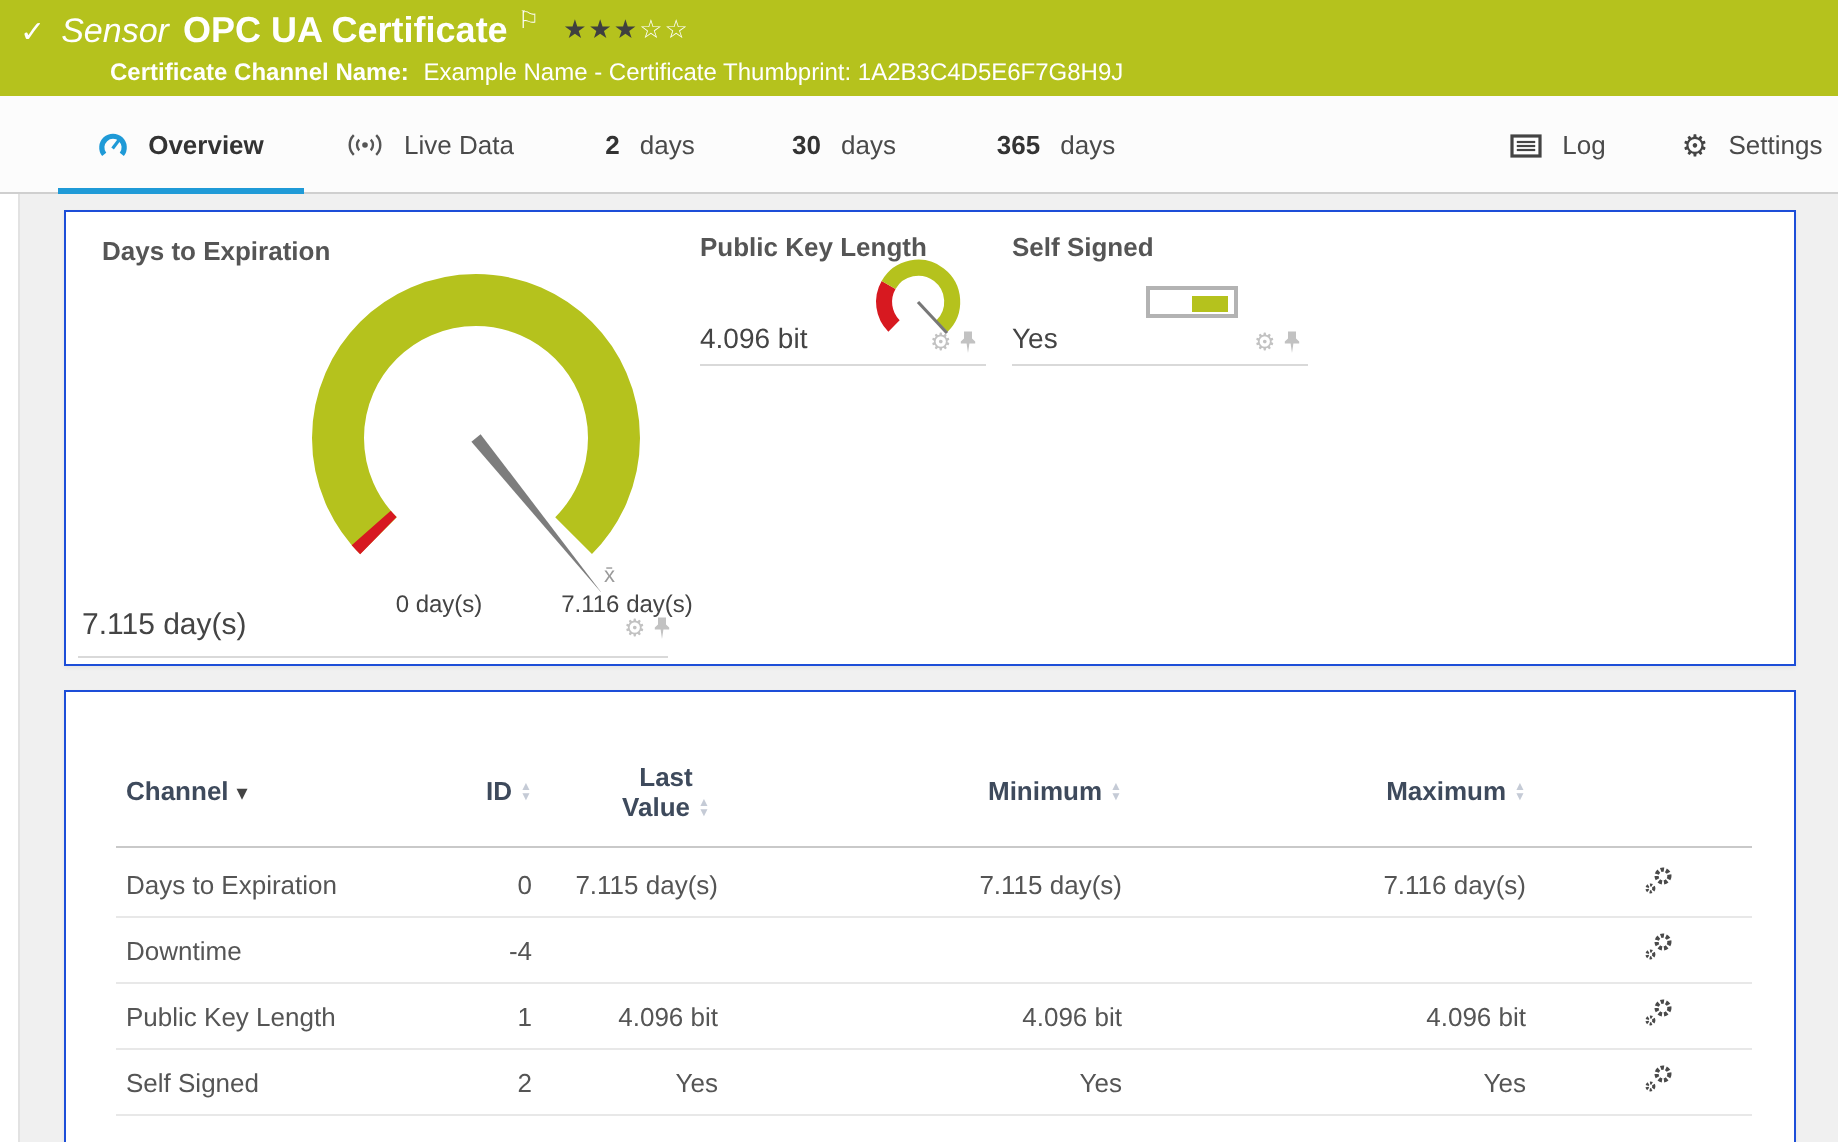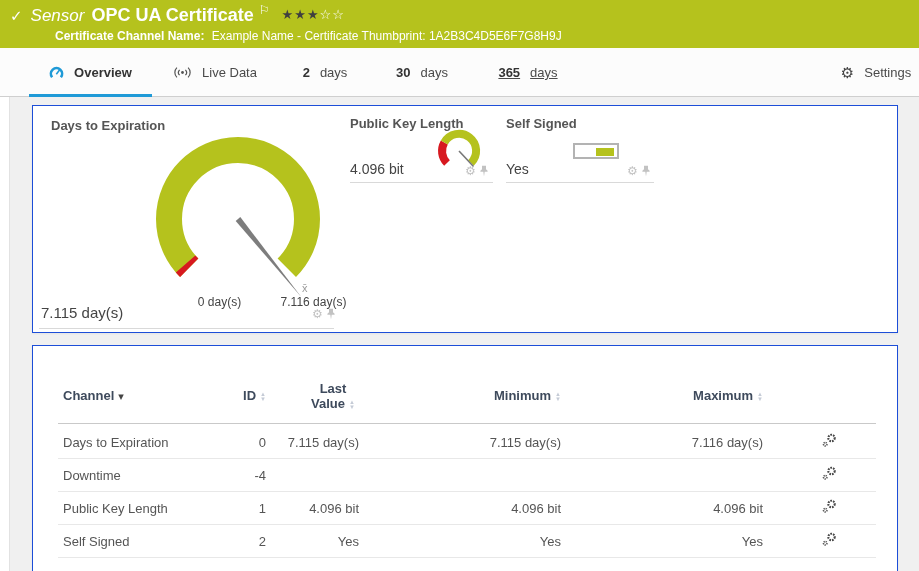--- a/index.html
+++ b/index.html
@@ -102,23 +102,32 @@
     <span>Live Data</span>
   </div>
   <div class="tab" style="left:295px; width:60px;">
     <span class="num">2</span>
     <span>days</span>
   </div>
   <div class="tab" style="left:392px; width:60px;">
     <span class="num">30</span>
     <span>days</span>
   </div>
-  <div class="tab" style="left:493px; width:70px;text-decoration:underline;">
+  <div class="tab" style="left:493px; width:70px;">
     <span class="num">365</span>
     <span>days</span>
+  </div>
+  <div class="tab" style="left:750px; width:58px;">
+    <svg width="16" height="12" viewBox="0 0 16 12">
+      <rect x="1" y="1" width="14" height="10" fill="#fff" stroke="#444" stroke-width="1.6"></rect>
+      <line x1="3.4" y1="4" x2="12.6" y2="4" stroke="#444" stroke-width="1.1"></line>
+      <line x1="3.4" y1="6" x2="12.6" y2="6" stroke="#444" stroke-width="1.1"></line>
+      <line x1="3.4" y1="8" x2="12.6" y2="8" stroke="#444" stroke-width="1.1"></line>
+    </svg>
+    <span>Log</span>
   </div>
   <div class="tab" style="left:840px; width:72px;">
     <span class="gear-glyph">⚙</span>
     <span>Settings</span>
   </div>
 </div>
 
 <div class="abs left-rail"></div>
 <div class="abs content-bg"></div>
 

